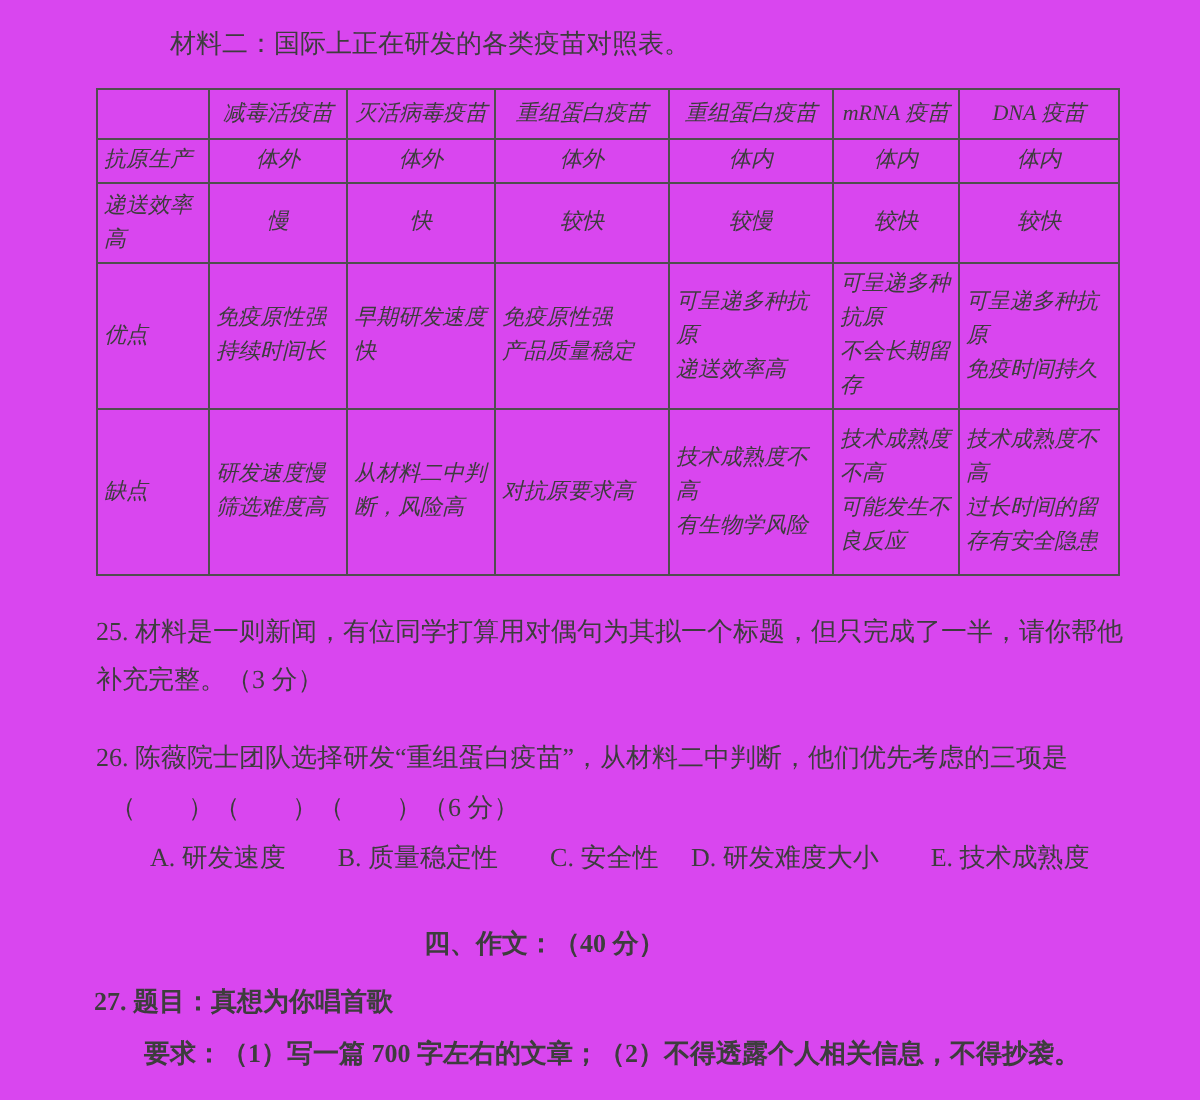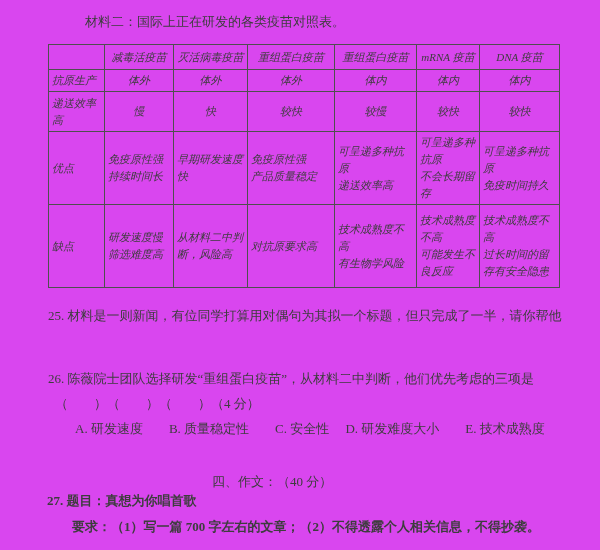--- a/index.html
+++ b/index.html
@@ -44,22 +44,22 @@
   .q25 .fill-line { margin-top:1px; padding-left:37px; }
   .blank {
     display:inline-block; width:190px; height:13px;
     border-bottom:1px solid #555;
     vertical-align:baseline;
   }
   .q26 { left:48px; top:366px; width:520px; line-height:25px; }
   .q26 .parens { padding-left:7px; }
   .q26 .options { padding-left:27px; }
   .section-title {
-    position:absolute; left:212px; top:472px;
-    font-size:13px; line-height:20px;
+    position:absolute; left:212px; top:462px;
+    font-size:13px; line-height:20px;font-weight:bold;
   }
   .q27 { left:47px; top:488px; width:530px; line-height:26px;font-weight:bold; }
   .q27 .req { padding-left:25px; }
 </style>
 </head>
 <body>
 
 <div class="page">
 
   <div class="intro">材料二：国际上正在研发的各类疫苗对照表。</div>
@@ -127,25 +127,26 @@
       <td class="val">技术成熟度不高
 可能发生不良反应</td>
       <td class="val">技术成熟度不高
 过长时间的留存有安全隐患</td>
     </tr>
   </tbody>
     </table>
 
   <div class="qblock q25">
     <div>25. 材料是一则新闻，有位同学打算用对偶句为其拟一个标题，但只完成了一半，请你帮他</div>
+    <div>补充完整。（3 分）</div>
   </div>
 
   <div class="qblock q26">
     <div>26. 陈薇院士团队选择研发“重组蛋白疫苗”，从材料二中判断，他们优先考虑的三项是</div>
-    <div class="parens">（　　）（　　）（　　）（4 分）</div>
+    <div class="parens">（　　）（　　）（　　）（6 分）</div>
     <div class="options">A. 研发速度　　B. 质量稳定性　　C. 安全性　 D. 研发难度大小　　E. 技术成熟度</div>
   </div>
 
   <div class="section-title">四、作文：（40 分）</div>
 
   <div class="qblock q27">
     <div>27. 题目：真想为你唱首歌</div>
     <div class="req">要求：（1）写一篇 700 字左右的文章；（2）不得透露个人相关信息，不得抄袭。</div>
   </div>
 

